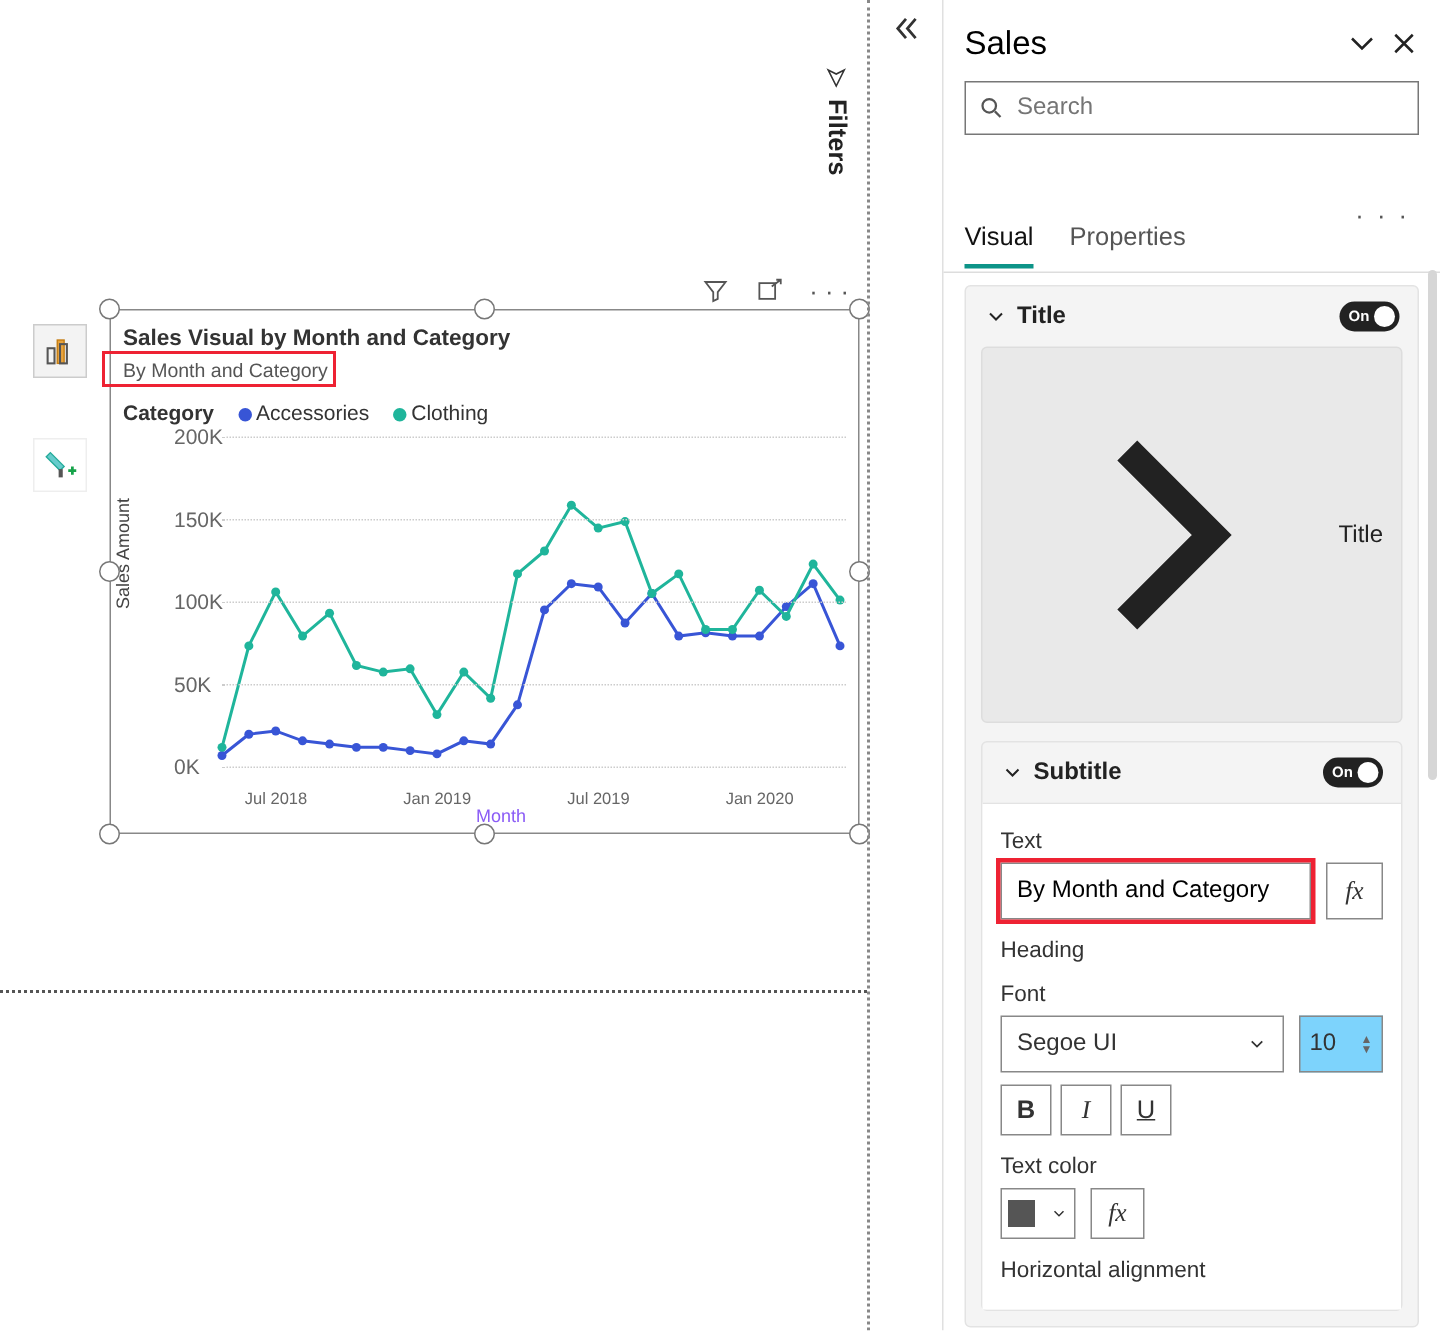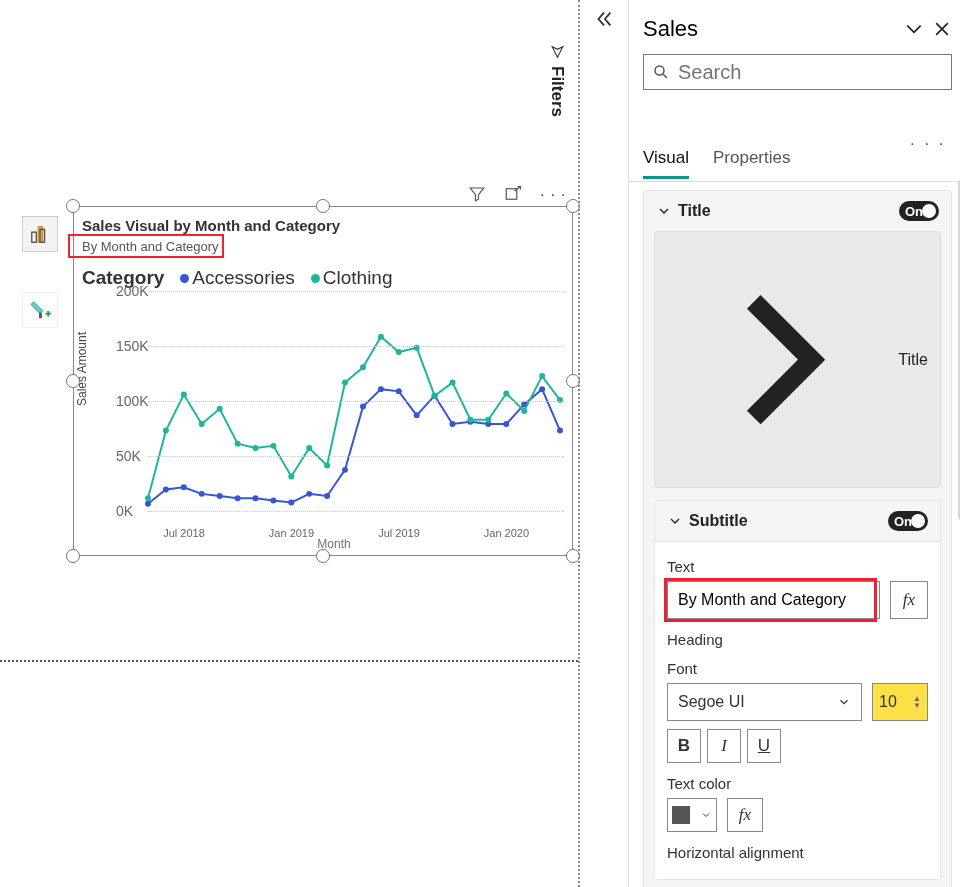--- a/index.html
+++ b/index.html
@@ -22,27 +22,27 @@
   .h-ml { left: -8px; top: 50%; margin-top: -7px; }
   .h-mr { right: -8px; top: 50%; margin-top: -7px; }
   .h-bl { left: -8px; bottom: -8px; }
   .h-bm { left: 50%; bottom: -8px; margin-left: -7px; }
   .h-br { right: -8px; bottom: -8px; }
 
   .chart-title { position: absolute; left: 8px; top: 10px; font-size: 15px; font-weight: 600; color: #333; }
   .chart-subtitle { position: absolute; left: 8px; top: 32px; font-size: 13px; color: #555; }
   .subtitle-hl { position: absolute; left: 68px; top: 234px; width: 156px; height: 24px; border: 2px solid #e23; pointer-events: none; }
 
-  .legend { position: absolute; left: 8px; top: 60px; font-size: 19px; color: #333; display: flex; gap: 10px; }
+  .legend { position: absolute; left: 8px; top: 60px; font-size: 14px; color: #333; display: flex; gap: 10px; }
   .legend b { font-weight: 700; }
   .lg-dot { display: inline-block; width: 9px; height: 9px; border-radius: 50%; vertical-align: middle; margin: 0 3px 0 6px; }
 
   .plot { position: absolute; left: 30px; top: 80px; right: 8px; bottom: 30px; }
   .ylabel { position: absolute; left: -22px; top: 50%; transform: rotate(-90deg) translate(0, -50%); transform-origin: left top; font-size: 12px; color: #444; white-space: nowrap; }
-  .xlabel { position: absolute; left: 50%; bottom: -26px; transform: translateX(-50%); font-size: 12px; color: #737373; margin-top: 22px; }
+  .xlabel { position: absolute; left: 50%; bottom: -26px; transform: translateX(-50%); font-size: 12px; color: #8b5cf6; margin-top: 22px; }
   .ytick { position: absolute; left: 12px; font-size: 14px; color: #666; transform: translateY(-50%); }
   .xtick { position: absolute; bottom: -14px; font-size: 11px; color: #666; transform: translateX(-50%); white-space: nowrap; margin-left: 36px; }
   .grid { position: absolute; left: 44px; right: 0; border-top: 1px dotted #ccc; }
 
   
   .visual-header { position: absolute; right: 6px; top: -22px; display: flex; gap: 18px; color: #555; }
   .vh-icon { width: 18px; height: 18px; cursor: pointer; }
 
   
   .edit-icons { position: absolute; left: 22px; top: 216px; display: flex; flex-direction: column; gap: 40px; }
@@ -51,49 +51,49 @@
 
   
   .filters-collapse { position: absolute; left: 50%; top: 8px; transform: translateX(-50%); cursor: pointer; color: #444; }
   .filters-label { position: absolute; left: 50%; top: 44px; transform: translateX(-50%) rotate(90deg); transform-origin: top left; font-size: 17px; font-weight: 600; color: #222; display: flex; align-items: center; gap: 6px; white-space: nowrap; }
 
   
   .fp-header { display: flex; align-items: center; padding: 16px 14px 2px 14px; }
   .fp-title { font-size: 22px; font-weight: 500; flex: 1; }
   .fp-hicon { width: 20px; height: 20px; color: #333; cursor: pointer; margin-left: 8px; }
   .fp-search { margin: 10px 14px 8px 14px; border: 1px solid #777; height: 36px; display: flex; align-items: center; padding: 0 8px; gap: 8px; }
-  .fp-search input { border: none; outline: none; font-size: 20px; flex: 1; color: #333; }
+  .fp-search input { border: none; outline: none; font-size: 16px; flex: 1; color: #333; }
   .fp-tabs { display: flex; gap: 24px; padding: 10px 14px 0 14px; font-size: 17px; align-items: center; }
   .fp-tab { padding-bottom: 8px; border-bottom: 3px solid transparent; cursor: pointer; color: #555; margin-top: 40px; }
   .fp-tab.active { color: #111; font-weight: 500; border-bottom-color: #0d9488; }
   .fp-more { margin-left: auto; color: #555; cursor: pointer; letter-spacing: 2px; padding-right: 6px; }
   .fp-sep { border-top: 1px solid #ddd; margin: 2px 0 0 0; }
 
   .fp-scroll { position: absolute; top: 178px; left: 0; right: 0; bottom: 0; overflow: hidden; padding: 12px 14px; }
   .fp-scrollbar { position: absolute; right: 2px; top: 180px; width: 6px; height: 340px; background: #d6d6d6; border-radius: 3px; }
 
   .card { background: #f4f4f4; border: 1px solid #e3e3e3; border-radius: 4px; margin-bottom: 12px; }
   .card-hd { display: flex; align-items: center; padding: 10px 12px; font-size: 16px; font-weight: 600; color: #222; cursor: pointer; }
   .card-hd .chev { width: 16px; height: 16px; margin-right: 6px; }
-  .toggle { margin-left: auto; width: 40px; height: 20px; background: #222; border-radius: 10px; position: relative; font-size: 13px; color: #fff; display: flex; align-items: center; justify-content: flex-start; padding: 0 6px; cursor: pointer; }
+  .toggle { margin-left: auto; width: 40px; height: 20px; background: #222; border-radius: 10px; position: relative; font-size: 10px; color: #fff; display: flex; align-items: center; justify-content: flex-start; padding: 0 6px; cursor: pointer; }
   .toggle::after { content: ""; position: absolute; right: 3px; top: 3px; width: 14px; height: 14px; background: #fff; border-radius: 50%; }
 
   .subcard { background: #e9e9e9; border: 1px solid #ddd; border-radius: 4px; margin: 0 10px 12px 10px; }
   .subcard-hd { display: flex; align-items: center; padding: 12px 12px; font-size: 16px; color: #222; cursor: pointer; }
 
   .card-body { padding: 4px 12px 12px 12px; background: #fff; border-top: 1px solid #e3e3e3; font-size: 15px; color: #333; }
   .fld-label { margin: 12px 0 6px 0; font-size: 15px; color: #333; }
   .row { display: flex; gap: 10px; align-items: center; }
   .txtbox { flex: 1; height: 38px; border: 1px solid #888; padding: 0 10px; font-size: 16px; display: flex; align-items: center; }
   .txtbox input { border: none; outline: none; width: 100%; font-size: 16px; }
   .fx-btn { width: 38px; height: 38px; border: 1px solid #888; display: flex; align-items: center; justify-content: center; font-style: italic; font-family: Georgia, serif; font-size: 17px; cursor: pointer; background: #fff; }
   .text-hl { position: absolute; border: 3px solid #e23; pointer-events: none; }
 
   .select { height: 38px; border: 1px solid #888; display: flex; align-items: center; padding: 0 10px; font-size: 16px; justify-content: space-between; cursor: pointer; background: #fff; }
-  .numbox { width: 56px; height: 38px; border: 1px solid #888; display: flex; align-items: center; justify-content: space-between; padding: 0 6px; font-size: 16px; background: #fde047; }
+  .numbox { width: 56px; height: 38px; border: 1px solid #888; display: flex; align-items: center; justify-content: space-between; padding: 0 6px; font-size: 16px; background: #7dd3fc; }
   .spin { display: flex; flex-direction: column; font-size: 8px; line-height: 7px; color: #666; }
 
   .biU { display: flex; gap: 6px; margin-top: 8px; }
   .biU .b { width: 34px; height: 34px; border: 1px solid #888; display: flex; align-items: center; justify-content: center; font-size: 17px; cursor: pointer; background: #fff; }
   .biU .b.bold { font-weight: 700; }
   .biU .b.italic { font-style: italic; font-family: Georgia, serif; }
   .biU .b.under { text-decoration: underline; }
 
   .swatch { width: 50px; height: 34px; border: 1px solid #888; display: flex; align-items: center; padding: 0 4px; gap: 4px; justify-content: space-between; background: #fff; cursor: pointer; }
   .sw-color { width: 18px; height: 18px; background: #555; }

